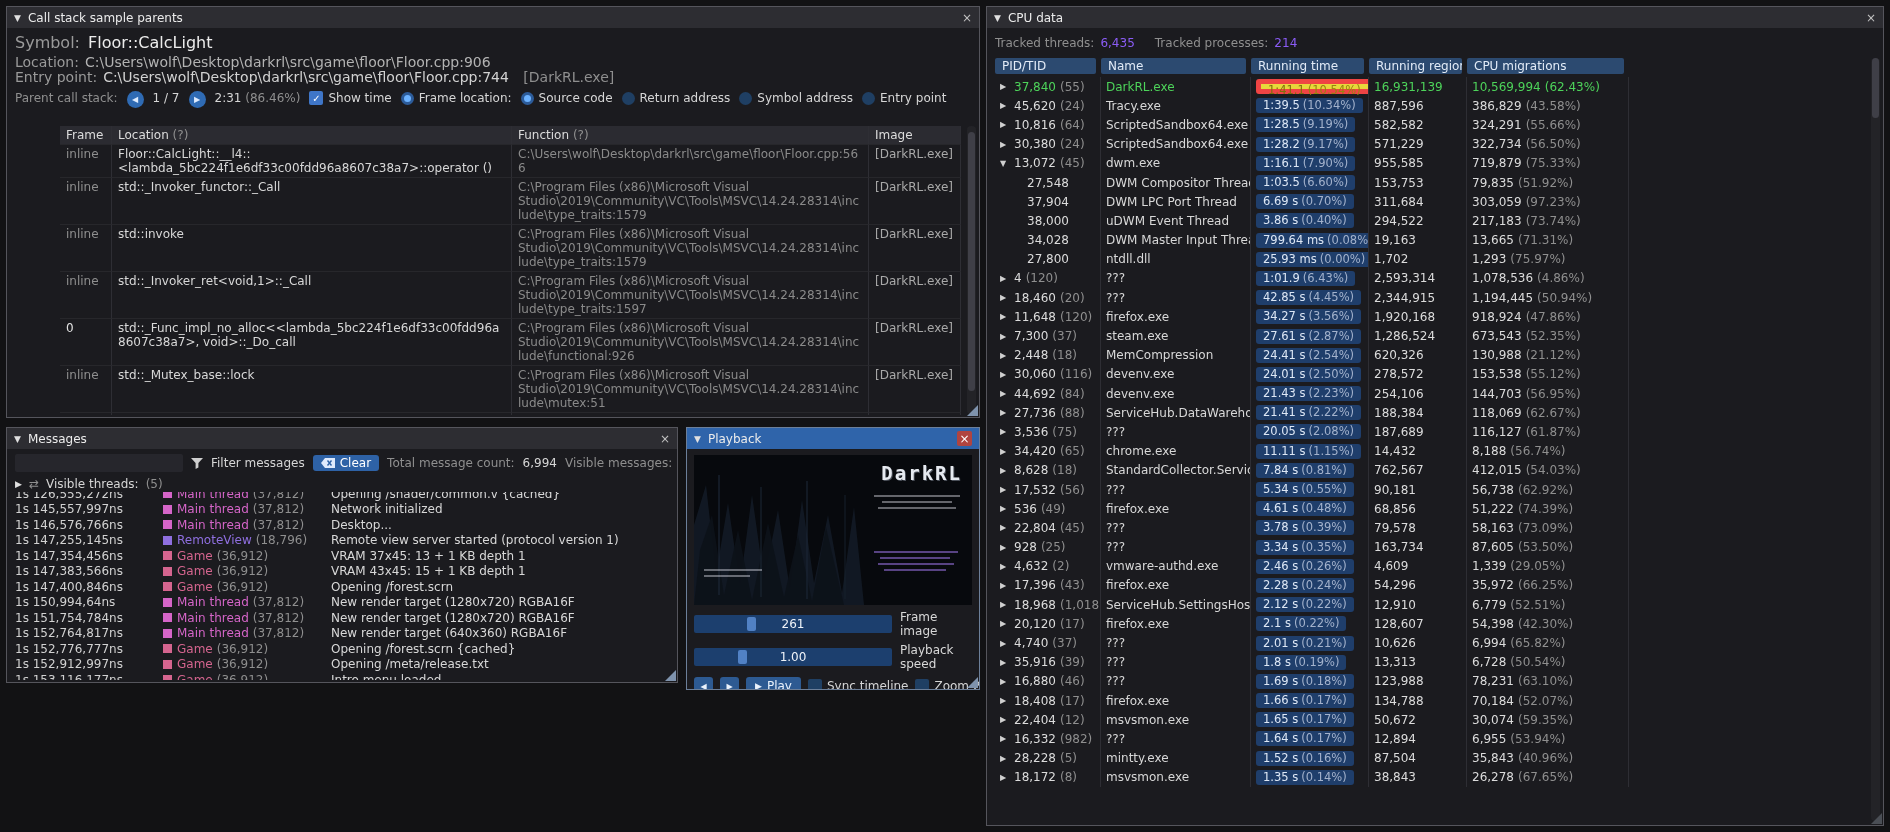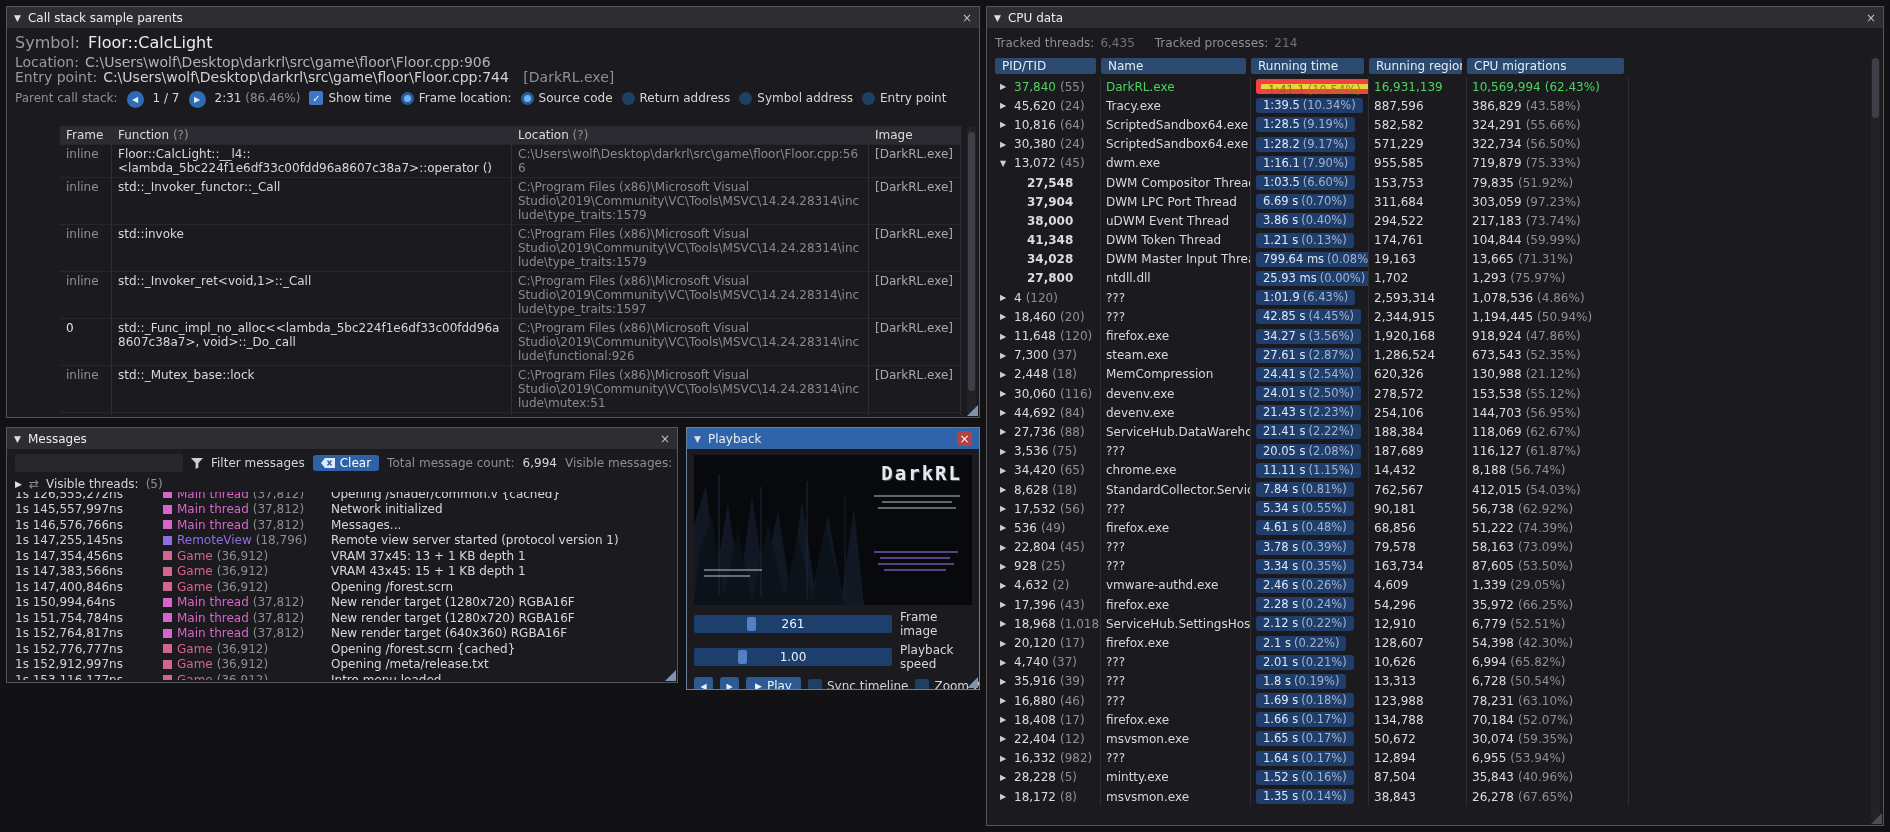--- a/index.html
+++ b/index.html
@@ -45,31 +45,31 @@
   .cs-fn{color:#d8d8d8;overflow-wrap:anywhere;}
   .cs-loc{color:#8a8a8a;overflow-wrap:anywhere;}
   .cs-img{color:#a9a9a9;}
   .vscroll{position:absolute;width:9px;background:#232327;border-radius:4px;}
   .vthumb{position:absolute;left:1px;right:1px;background:#3f3f47;border-radius:4px;}
   #cs-scroll{right:3px;top:98px;bottom:3px;}
   #cs-scroll .vthumb{top:2%;height:90%;}
   
   #win-cpu{left:986px;top:6px;width:898px;height:820px;}
   .cpu-stats{display:flex;align-items:center;gap:6px;padding:6px 8px 0 8px;height:24px;}
-  .cpu-stats .val{color:#737373;margin-right:14px;}
+  .cpu-stats .val{color:#8b5cf6;margin-right:14px;}
   .cpu-table{position:absolute;left:8px;top:30px;width:634px;bottom:2px;overflow:hidden;}
   .cpu-head,.cpu-row{display:grid;grid-template-columns:106px 150px 118px 98px 162px;align-items:center;}
   .cpu-head{margin-bottom:3px;}
   .chip{display:block;background:#2c4a70;border-radius:2px;padding:1px 7px;margin-right:5px;color:#e2ebf7;
     white-space:nowrap;overflow:hidden;}
   .cpu-row{height:19.2px;}
   .cpu-cell{padding:0 5px;border-right:1px solid #2e2e34;white-space:nowrap;overflow:hidden;
     height:100%;display:flex;align-items:center;}
   .arrow{font-size:8px;color:#d0d0d0;margin-right:5px;width:9px;flex:0 0 auto;}
-  .child .c-pid{padding-left:32px;font-weight:bold;}
+  .child .c-pid{padding-left:32px;}
   .pid-num{color:#dcdcdc;}
   .c-name{color:#d8d8d8;}
   .c-reg{color:#dcdcdc;}
   .c-mig{color:#dcdcdc;gap:4px;}
   .pill{background:#1f3e6b;border-radius:3px;padding:0 7px;height:15px;line-height:15px;
     font-size:11.5px;color:#dde7f5;white-space:nowrap;display:inline-block;}
   .pill-pct{color:#a3b2cc;margin-left:3px;}
   .self .pid-num,.self .c-name,.self .c-reg,.self .c-mig span{color:#4dd35a;}
   .self .pill{background:#e8d73b;border:5px solid #ef4444;color:#80700a;line-height:13px;}
   .self .pill .pill-pct{color:#97850e;}
@@ -165,25 +165,25 @@
           <span class="opt">
             <span class="radio"></span>
             <span>Entry point</span>
           </span>
         </div>
       </div>
       <div class="cs-table">
         <div class="cs-head">
           <div class="cs-cell">Frame</div>
           <div class="cs-cell">
-            <span>Function</span>
+            <span>Location</span>
             <span class="dim">(?)</span>
           </div>
           <div class="cs-cell">
-            <span>Location</span>
+            <span>Function</span>
             <span class="dim">(?)</span>
           </div>
           <div class="cs-cell">Image</div>
         </div>
         <div>
             <div class="cs-row">
               <div class="cs-cell cs-frame dim">inline</div>
               <div class="cs-cell cs-fn">Floor::CalcLight::__l4::&lt;lambda_5bc224f1e6df33c00fdd96a8607c38a7&gt;::operator ()</div>
               <div class="cs-cell cs-loc">C:\Users\wolf\Desktop\darkrl\src\game\floor\Floor.cpp:566</div>
               <div class="cs-cell cs-img">[DarkRL.exe]</div>
@@ -378,34 +378,20 @@
                 <span class="pid-num">38,000</span>
               </div>
               <div class="cpu-cell c-name">uDWM Event Thread</div>
               <div class="cpu-cell c-time">
                 <span class="pill"><span>3.86 s</span><span class="pill-pct">(0.40%)</span></span>
               </div>
               <div class="cpu-cell c-reg">294,522</div>
               <div class="cpu-cell c-mig">
                 <span>217,183</span>
                 <span class="dim">(73.74%)</span>
-              </div>
-            </div>
-            <div class="cpu-row child">
-              <div class="cpu-cell c-pid">
-                <span class="pid-num">41,348</span>
-              </div>
-              <div class="cpu-cell c-name">DWM Token Thread</div>
-              <div class="cpu-cell c-time">
-                <span class="pill"><span>1.21 s</span><span class="pill-pct">(0.13%)</span></span>
-              </div>
-              <div class="cpu-cell c-reg">174,761</div>
-              <div class="cpu-cell c-mig">
-                <span>104,844</span>
-                <span class="dim">(59.99%)</span>
               </div>
             </div>
             <div class="cpu-row child">
               <div class="cpu-cell c-pid">
                 <span class="pid-num">34,028</span>
               </div>
               <div class="cpu-cell c-name">DWM Master Input Thread</div>
               <div class="cpu-cell c-time">
                 <span class="pill"><span>799.64 ms</span><span class="pill-pct">(0.08%)</span></span>
               </div>
@@ -921,21 +907,21 @@
               </span>
               <span class="m-text">Network initialized</span>
             </div>
             <div class="msg-row">
               <span class="m-time">1s 146,576,766ns</span>
               <span class="m-thread">
                 <span class="sq" style="background: rgb(213, 101, 200);"></span>
                 <span style="color: rgb(213, 101, 200);">Main thread</span>
                 <span class="dim pad-l">(37,812)</span>
               </span>
-              <span class="m-text">Messages...</span>
+              <span class="m-text">Desktop...</span>
             </div>
             <div class="msg-row">
               <span class="m-time">1s 147,255,145ns</span>
               <span class="m-thread">
                 <span class="sq" style="background: rgb(143, 111, 224);"></span>
                 <span style="color: rgb(143, 111, 224);">RemoteView</span>
                 <span class="dim pad-l">(18,796)</span>
               </span>
               <span class="m-text">Remote view server started (protocol version 1)</span>
             </div>

